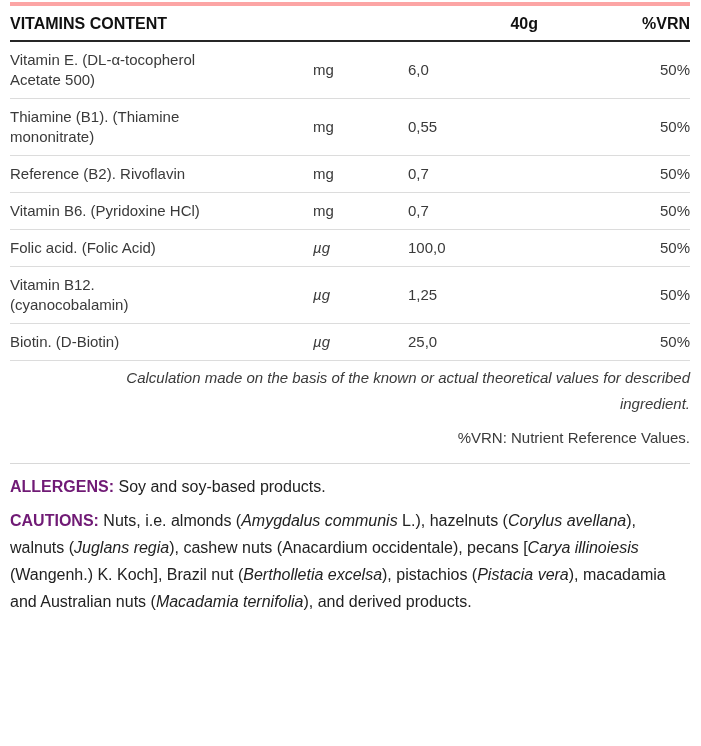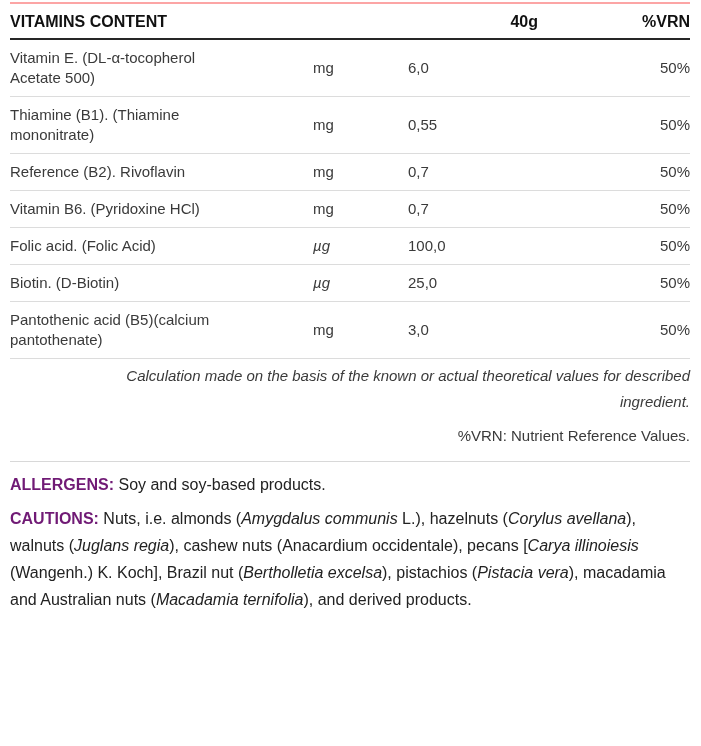--- a/index.html
+++ b/index.html
@@ -20,21 +20,21 @@
     width: 100%;
     border-collapse: collapse;
     table-layout: fixed;
   }
   col.c-name  { width: 303px; }
   col.c-unit  { width: 95px;  }
   col.c-value { width: 130px; }
   col.c-vrn   { width: 152px; }
 
   thead th {
-    border-top: 2px solid #fca5a5;
+    border-top: 4px solid #fca5a5;
     border-bottom: 2px solid #262626;
     padding: 8px 0 7px 0;
     font-size: 16px;
     line-height: 19px;
     font-weight: bold;
     color: #111111;
     text-align: left;
     vertical-align: middle;
     margin-top: 28px;
   }
@@ -139,30 +139,30 @@
           <td class="value">0,7</td>
           <td class="vrn">50%</td>
         </tr>
         <tr>
           <td class="name">Folic acid. (Folic Acid)</td>
           <td class="unit italic">µg</td>
           <td class="value">100,0</td>
           <td class="vrn">50%</td>
         </tr>
         <tr>
+          <td class="name">Vitamin B12.
+(cyanocobalamin)</td>
+          <td class="unit italic">µg</td>
+          <td class="value">1,25</td>
+          <td class="vrn">50%</td>
+        </tr>
+        <tr>
           <td class="name">Biotin. (D-Biotin)</td>
           <td class="unit italic">µg</td>
           <td class="value">25,0</td>
-          <td class="vrn">50%</td>
-        </tr>
-        <tr>
-          <td class="name">Pantothenic acid (B5)(calcium
-pantothenate)</td>
-          <td class="unit">mg</td>
-          <td class="value">3,0</td>
           <td class="vrn">50%</td>
         </tr>
       </tbody>
   </table>
 
   <div class="footnotes">
     <p class="calc-note">Calculation made on the basis of the known or actual theoretical values for described ingredient.</p>
     <p class="vrn-note">%VRN: Nutrient Reference Values.</p>
   </div>
 

